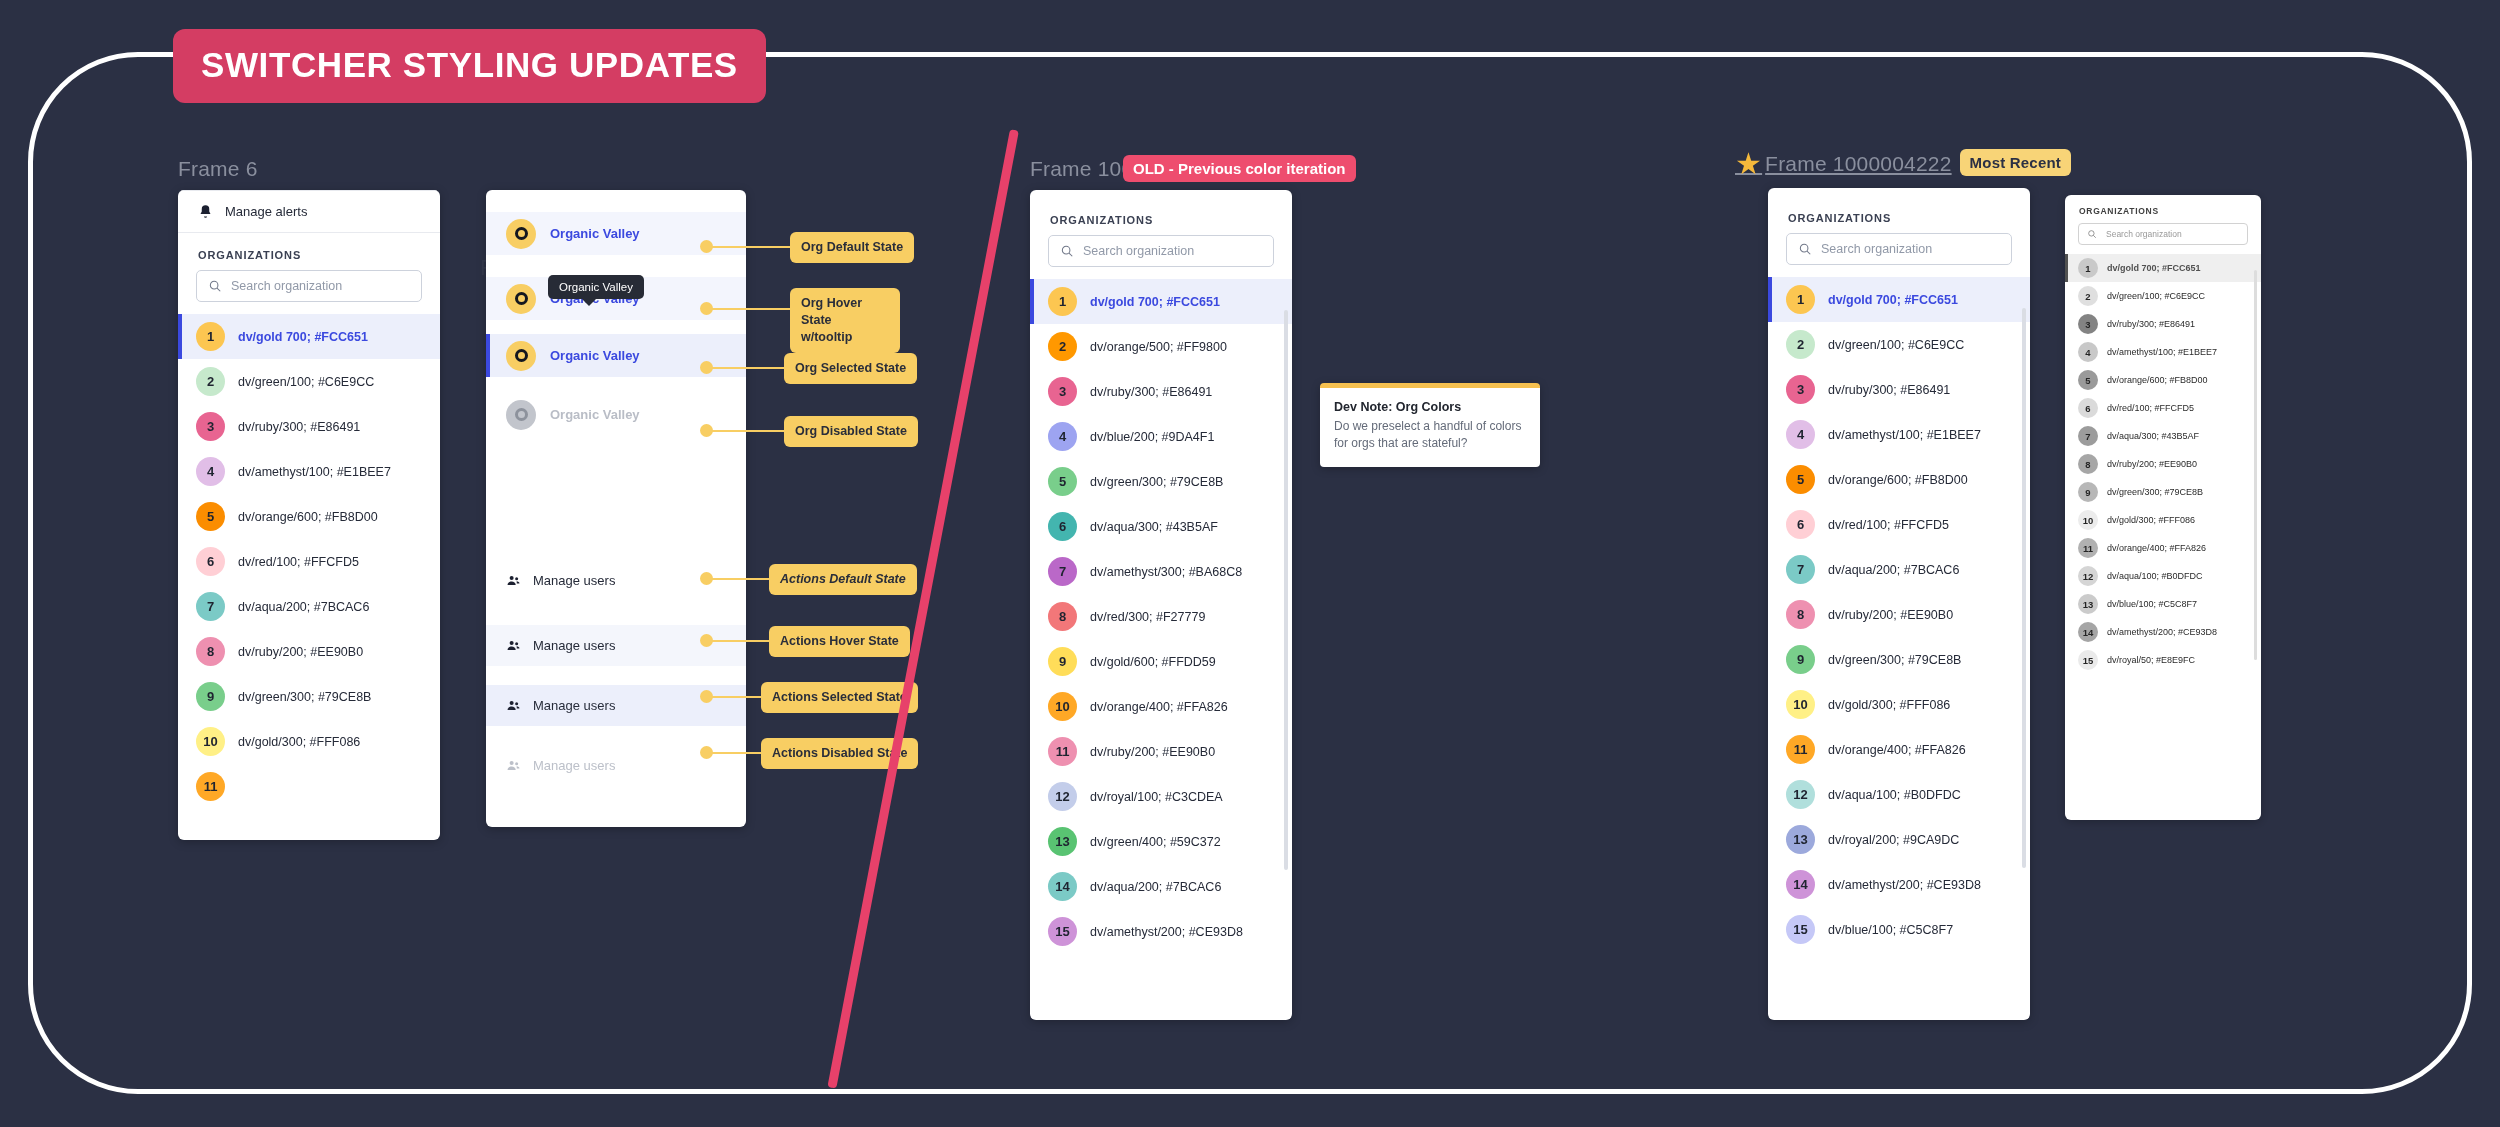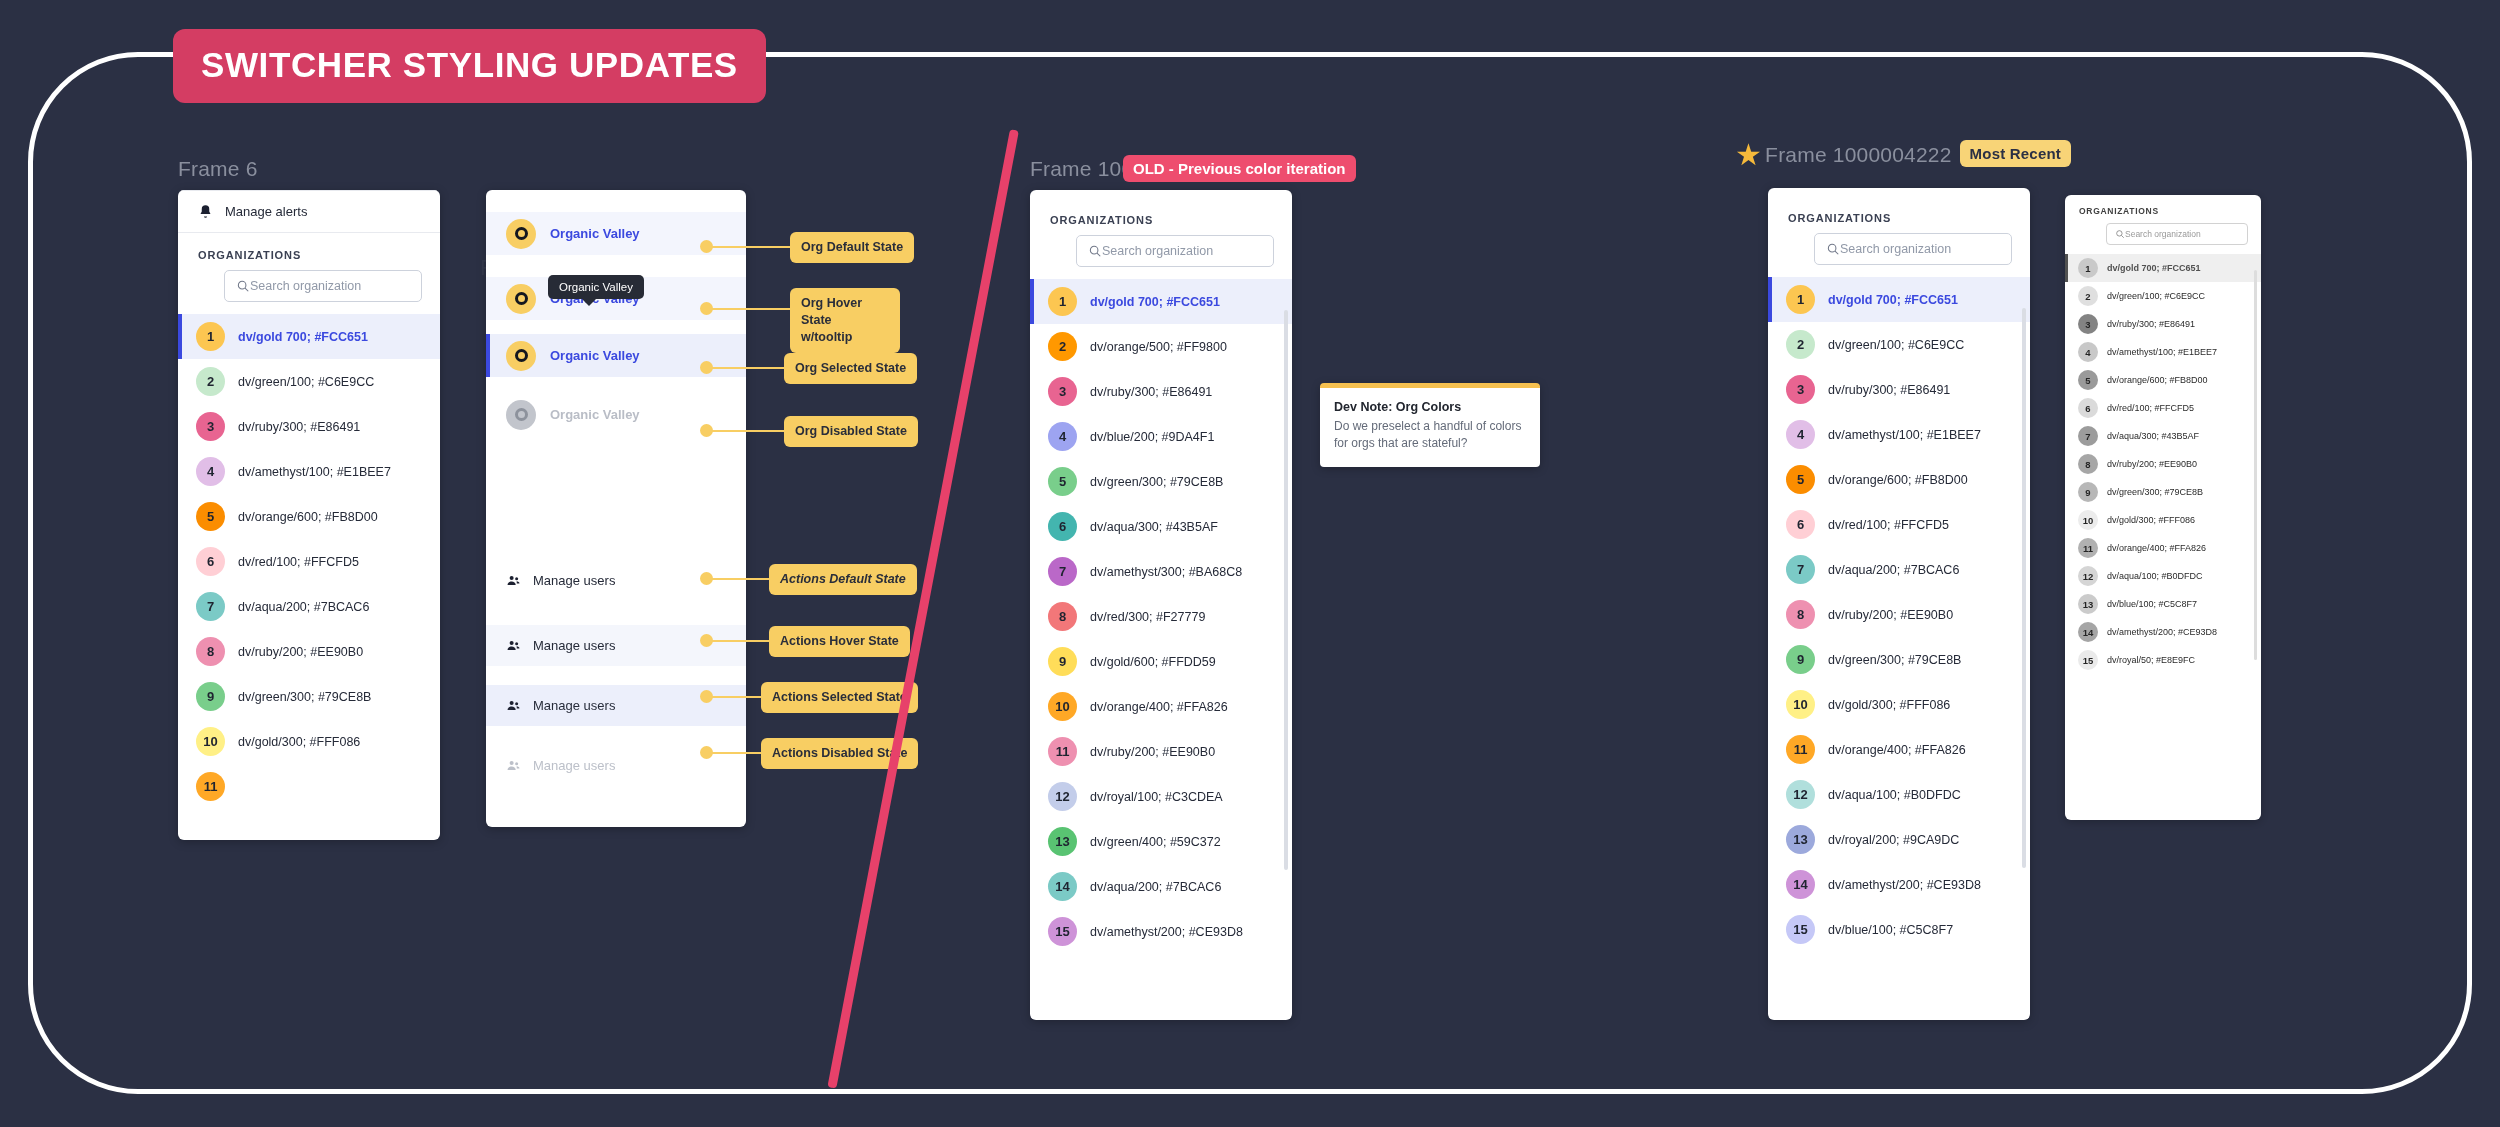--- a/index.html
+++ b/index.html
@@ -99,23 +99,23 @@
     padding: 13px 20px; font-size: 13px; color: #252A38;
   }
   .row-action .ico { width: 15px; height: 15px; flex: 0 0 auto; display:block; }
   .row-action .ico svg { width: 15px; height: 15px; fill: #1C2030; }
   .sec-head {
     font-size: 11px; font-weight: bold; letter-spacing: .9px;
     color: #3A4052; padding: 16px 20px 9px 20px;
   }
   .search-wrap { padding: 0 18px 12px 18px; }
   .search-box {
-    display: flex; align-items: flex-end; 
+    display: flex; align-items: flex-end; gap: 9px;
     border: 1px solid #CDD2DC; border-radius: 5px;
-    padding: 8px 11px; background: #fff; margin-left: 28px;
+    padding: 8px 11px; background: #fff;
   }
   .search-box svg { width: 14px; height: 14px; stroke:#717889; fill:none; stroke-width:1.8; flex:0 0 auto;}
   .search-box .ph { font-size: 12.5px; color: #9199A8; }
 
   .org-list { position: relative; }
   .org-row {
     display: flex; align-items: center; gap: 13px;
     padding: 8px 18px; position: relative;
   }
   .org-badge {
@@ -257,21 +257,21 @@
 
   <div class="frame-label" style="left:178px;top:157px;">
     <span>Frame 6</span>
   </div>
 
   <div class="frame-label" style="left:1030px;top:157px;">
     <span>Frame 1000004221</span>
   </div>
   <div class="chip-badge chip-old">OLD - Previous color iteration</div>
 
-  <div class="frame-label" style="left:1735px;top:137px;">
+  <div class="frame-label" style="left:1735px;top:146px;text-decoration:underline;">
     <span class="star">★</span><span>Frame 1000004222</span><span class="chip-badge chip-recent">Most Recent</span>
   </div>
 
   <div class="panel" id="panel-menu">
     <div class="divider"></div>
     <div class="row-action">
       <span class="ico">
         <svg viewBox="0 0 24 24">
             <path d="M12 2a6 6 0 0 0-6 6v4l-2 4h16l-2-4V8a6 6 0 0 0-6-6zm0 20a2.8 2.8 0 0 0 2.7-2H9.3A2.8 2.8 0 0 0 12 22z"></path>
           </svg>

